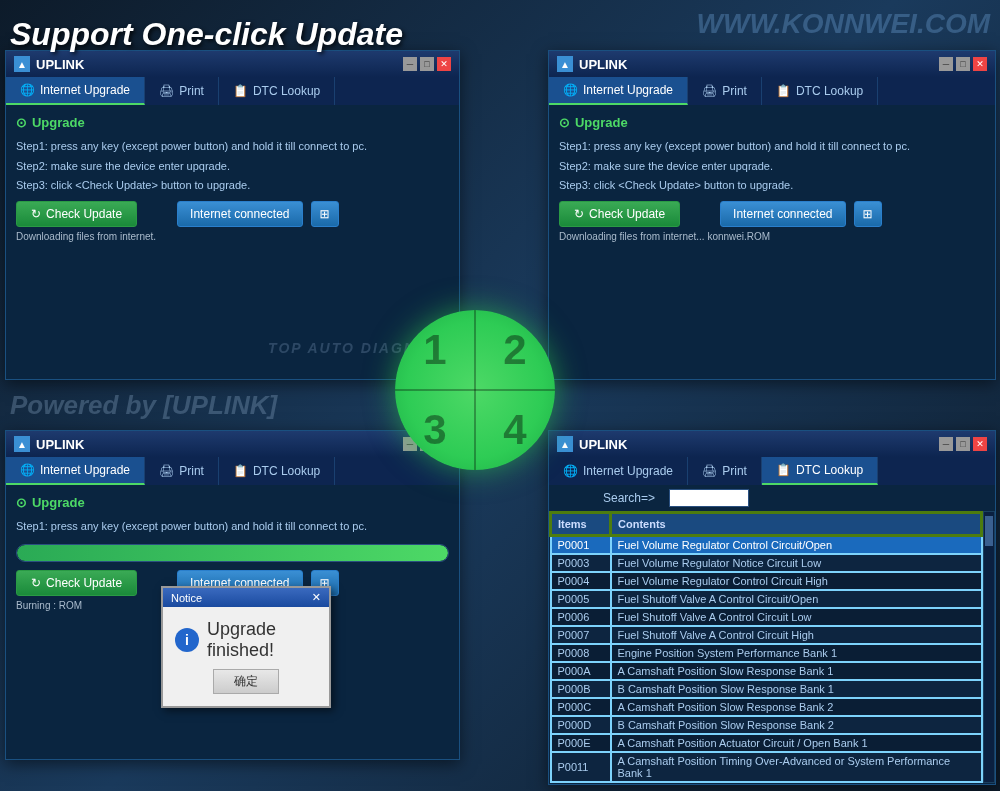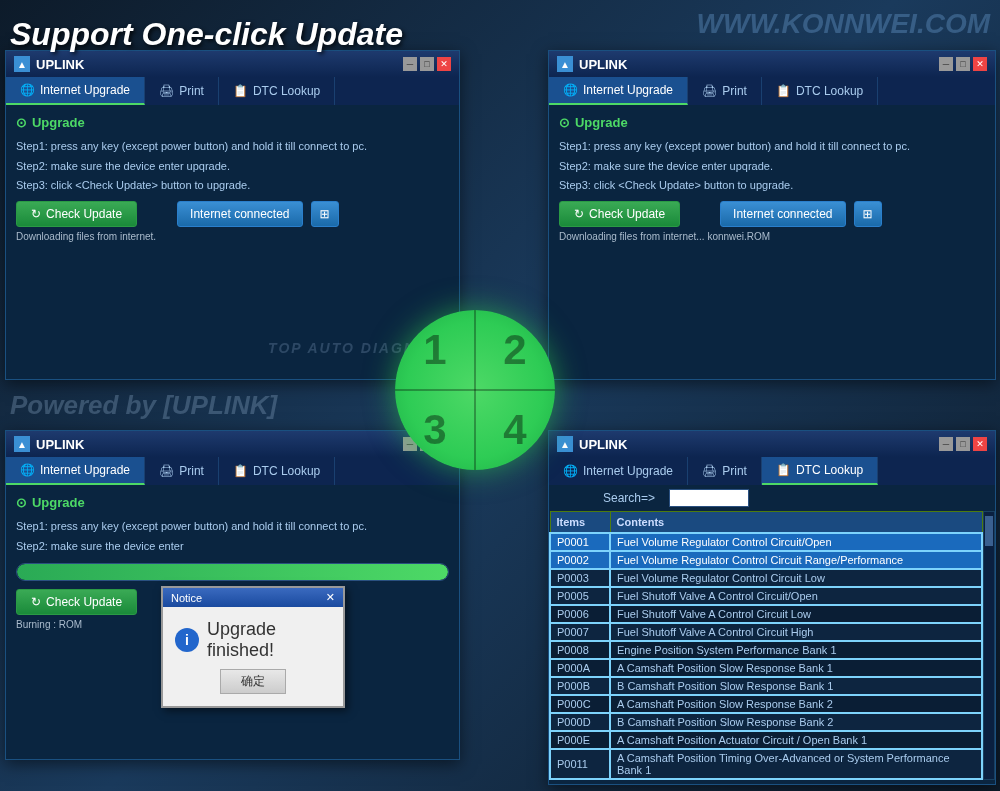--- a/index.html
+++ b/index.html
@@ -301,21 +301,21 @@
       padding: 4px 0;
     }
 
     
     .notice-dialog {
       position: absolute;
       background: #f0f0f0;
       border: 2px solid #999;
       box-shadow: 3px 3px 8px rgba(0,0,0,0.5);
       z-index: 15;
-      width: 184px;
+      width: 170px;
     }
 
     .notice-title {
       background: linear-gradient(to bottom, #3a6abf, #1a4a9f);
       color: white;
       font-size: 11px;
       padding: 3px 8px;
       display: flex;
       justify-content: space-between;
       align-items: center;
@@ -386,21 +386,21 @@
       width: 100%;
       border-collapse: collapse;
       font-size: 11px;
     }
 
     .dtc-table th {
       background: #1a4a80;
       color: #ccddff;
       padding: 4px 6px;
       text-align: left;
-      border: 1px solid #4d7c0f;
+      border: 3px solid #4d7c0f;
     }
 
     .dtc-table td {
       padding: 2px 6px;
       border: 2px solid #7dd3fc;
       color: #aaccee;
     }
 
     .dtc-row-highlight {
       background: #1a6abd;
@@ -567,21 +567,20 @@
       <span>📋</span>
       <span>DTC Lookup</span>
     </div>
   </div>
   <div class="content">
     <div class="upgrade-header">
       <span>⊙</span>
       <span>Upgrade</span>
     </div>
     <div class="step-text">Step1: press any key (except power button) and hold it till connect to pc.</div>
-    <div class="step-text">Step2: make sure the device enter</div>
     <div class="progress-container">
       <div class="progress-fill" style="width:100%"></div>
       <div class="progress-text"></div>
     </div>
     <div class="btn-row">
       <button class="btn-check">
         <span>↻</span>
         <span>Check Update</span>
       </button>
       <button class="btn-internet">
@@ -646,27 +645,27 @@
           <tr>
             <th style="width:60px;">Items</th>
             <th>Contents</th>
           </tr>
         </thead>
         <tbody id="dtc-tbody">
         <tr class="dtc-row-highlight">
               <td style="color: white;">P0001</td>
               <td style="color: white;">Fuel Volume Regulator Control Circuit/Open</td>
             </tr>
-            <tr class="dtc-row-highlight">
-              <td style="color: white;">P0002</td>
-              <td style="color: white;">Fuel Volume Regulator Control Circuit Range/Performance</td>
-            </tr>
             <tr class="dtc-row-odd">
               <td>P0003</td>
-              <td>Fuel Volume Regulator Control Circuit Low</td>
+              <td>Fuel Volume Regulator Notice Circuit Low</td>
+            </tr>
+            <tr class="dtc-row-even">
+              <td>P0004</td>
+              <td>Fuel Volume Regulator Control Circuit High</td>
             </tr>
             <tr class="dtc-row-odd">
               <td>P0005</td>
               <td>Fuel Shutoff Valve A Control Circuit/Open</td>
             </tr>
             <tr class="dtc-row-even">
               <td>P0006</td>
               <td>Fuel Shutoff Valve A Control Circuit Low</td>
             </tr>
             <tr class="dtc-row-odd">

